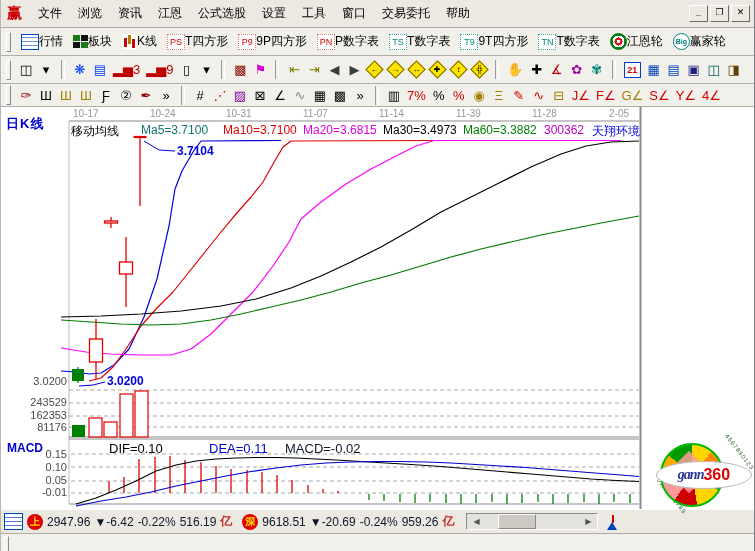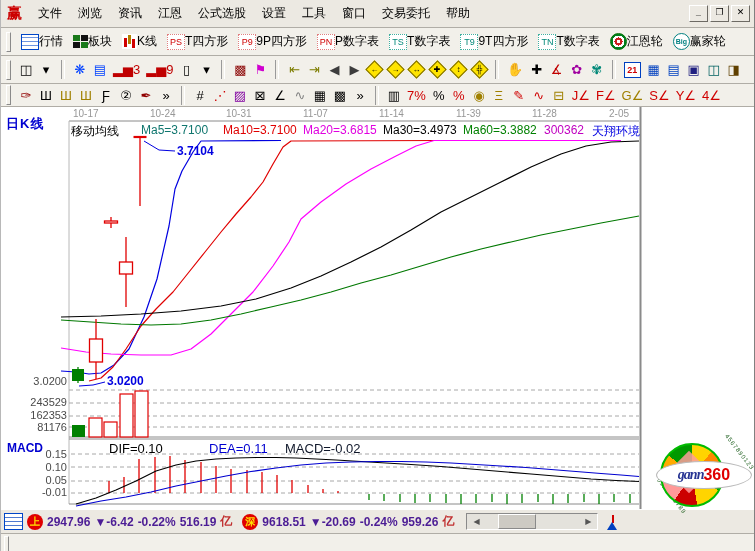--- a/index.html
+++ b/index.html
@@ -72,21 +72,21 @@
   .gband .gn{font-family:"Liberation Serif","DejaVu Serif",serif;font-style:italic;font-weight:bold;
              font-size:14px;color:#283593;letter-spacing:-1px;}
   .gband .g3{font-weight:bold;font-size:16px;color:#e00000;}
   .gdig{position:absolute;font-size:6px;color:#1a5c1a;letter-spacing:1px;white-space:nowrap;}
   .gdig.t{right:-9px;top:6px;transform:rotate(52deg);}
   .gdig.b{left:-6px;bottom:8px;transform:rotate(52deg);}
   
   .status1{height:23px;display:flex;align-items:center;background:#ece9e2;border-top:1px solid #fff;
            border-bottom:1px solid #b0ada6;padding:0 3px;font-size:12px;}
   .qgroup{display:flex;align-items:center;gap:4px;margin-right:10px;white-space:nowrap;}
-  .qv{color:#4c1d95;font-weight:bold;}
+  .qv{color:#0f172a;font-weight:normal;}
   .qy{color:#c03030;font-weight:bold;}
   .circ{width:16px;height:16px;border-radius:50%;background:#e00000;color:#ffe000;font-size:10px;font-weight:bold;
         display:inline-flex;align-items:center;justify-content:center;}
   .i-table{width:17px;height:15px;border:1px solid #0046c8;margin-right:4px;background:
           repeating-linear-gradient(0deg,#fff 0 3px,#4f7ad0 3px 4px),
           repeating-linear-gradient(90deg,transparent 0 4px,#4f7ad0 4px 5px);}
   .sbar{width:130px;height:15px;border:1px solid;border-color:#8a8a8a #fff #fff #8a8a8a;background:#e4e2dc;
         display:flex;align-items:center;margin-left:2px;}
   .sbar .ar{font-size:8px;color:#555;padding:0 6px;}
   .sbar .thumb{width:36px;height:13px;background:#cdcac3;border:1px solid;border-color:#fff #8a8a8a #8a8a8a #fff;margin-left:12px;}

